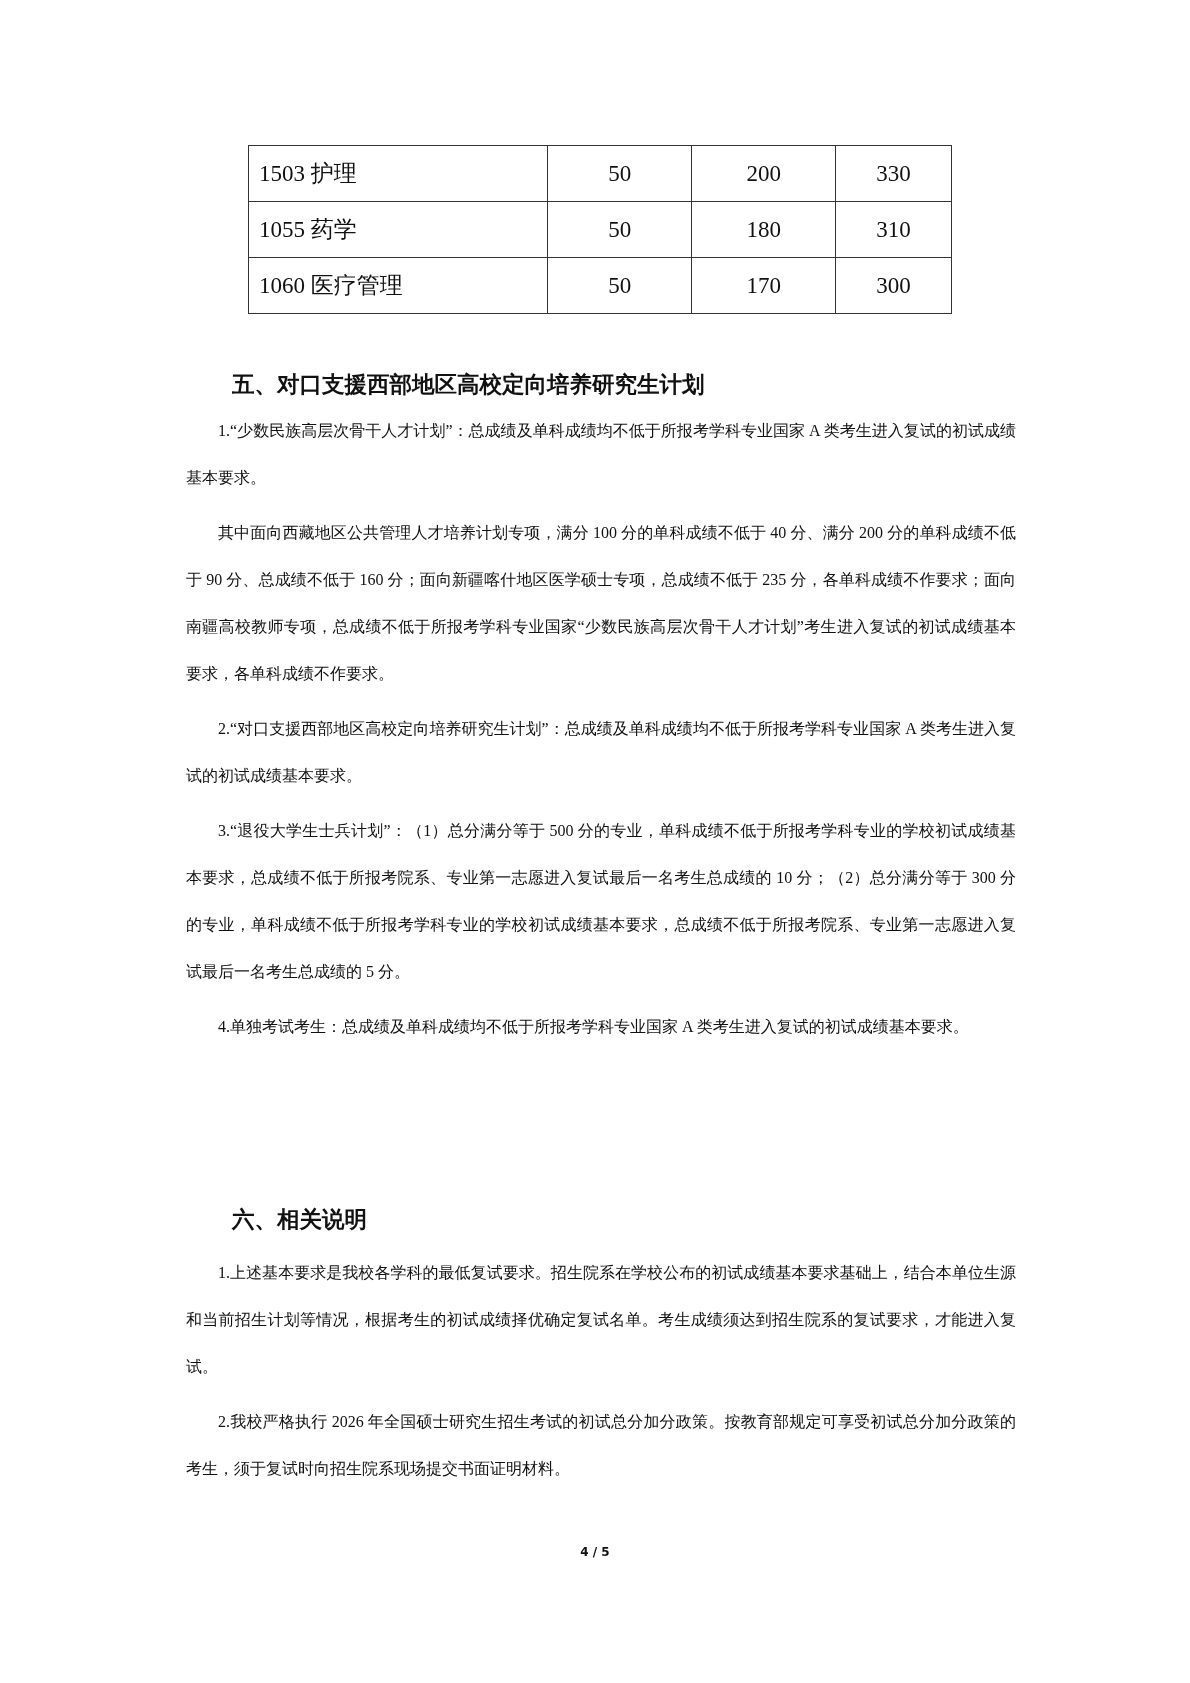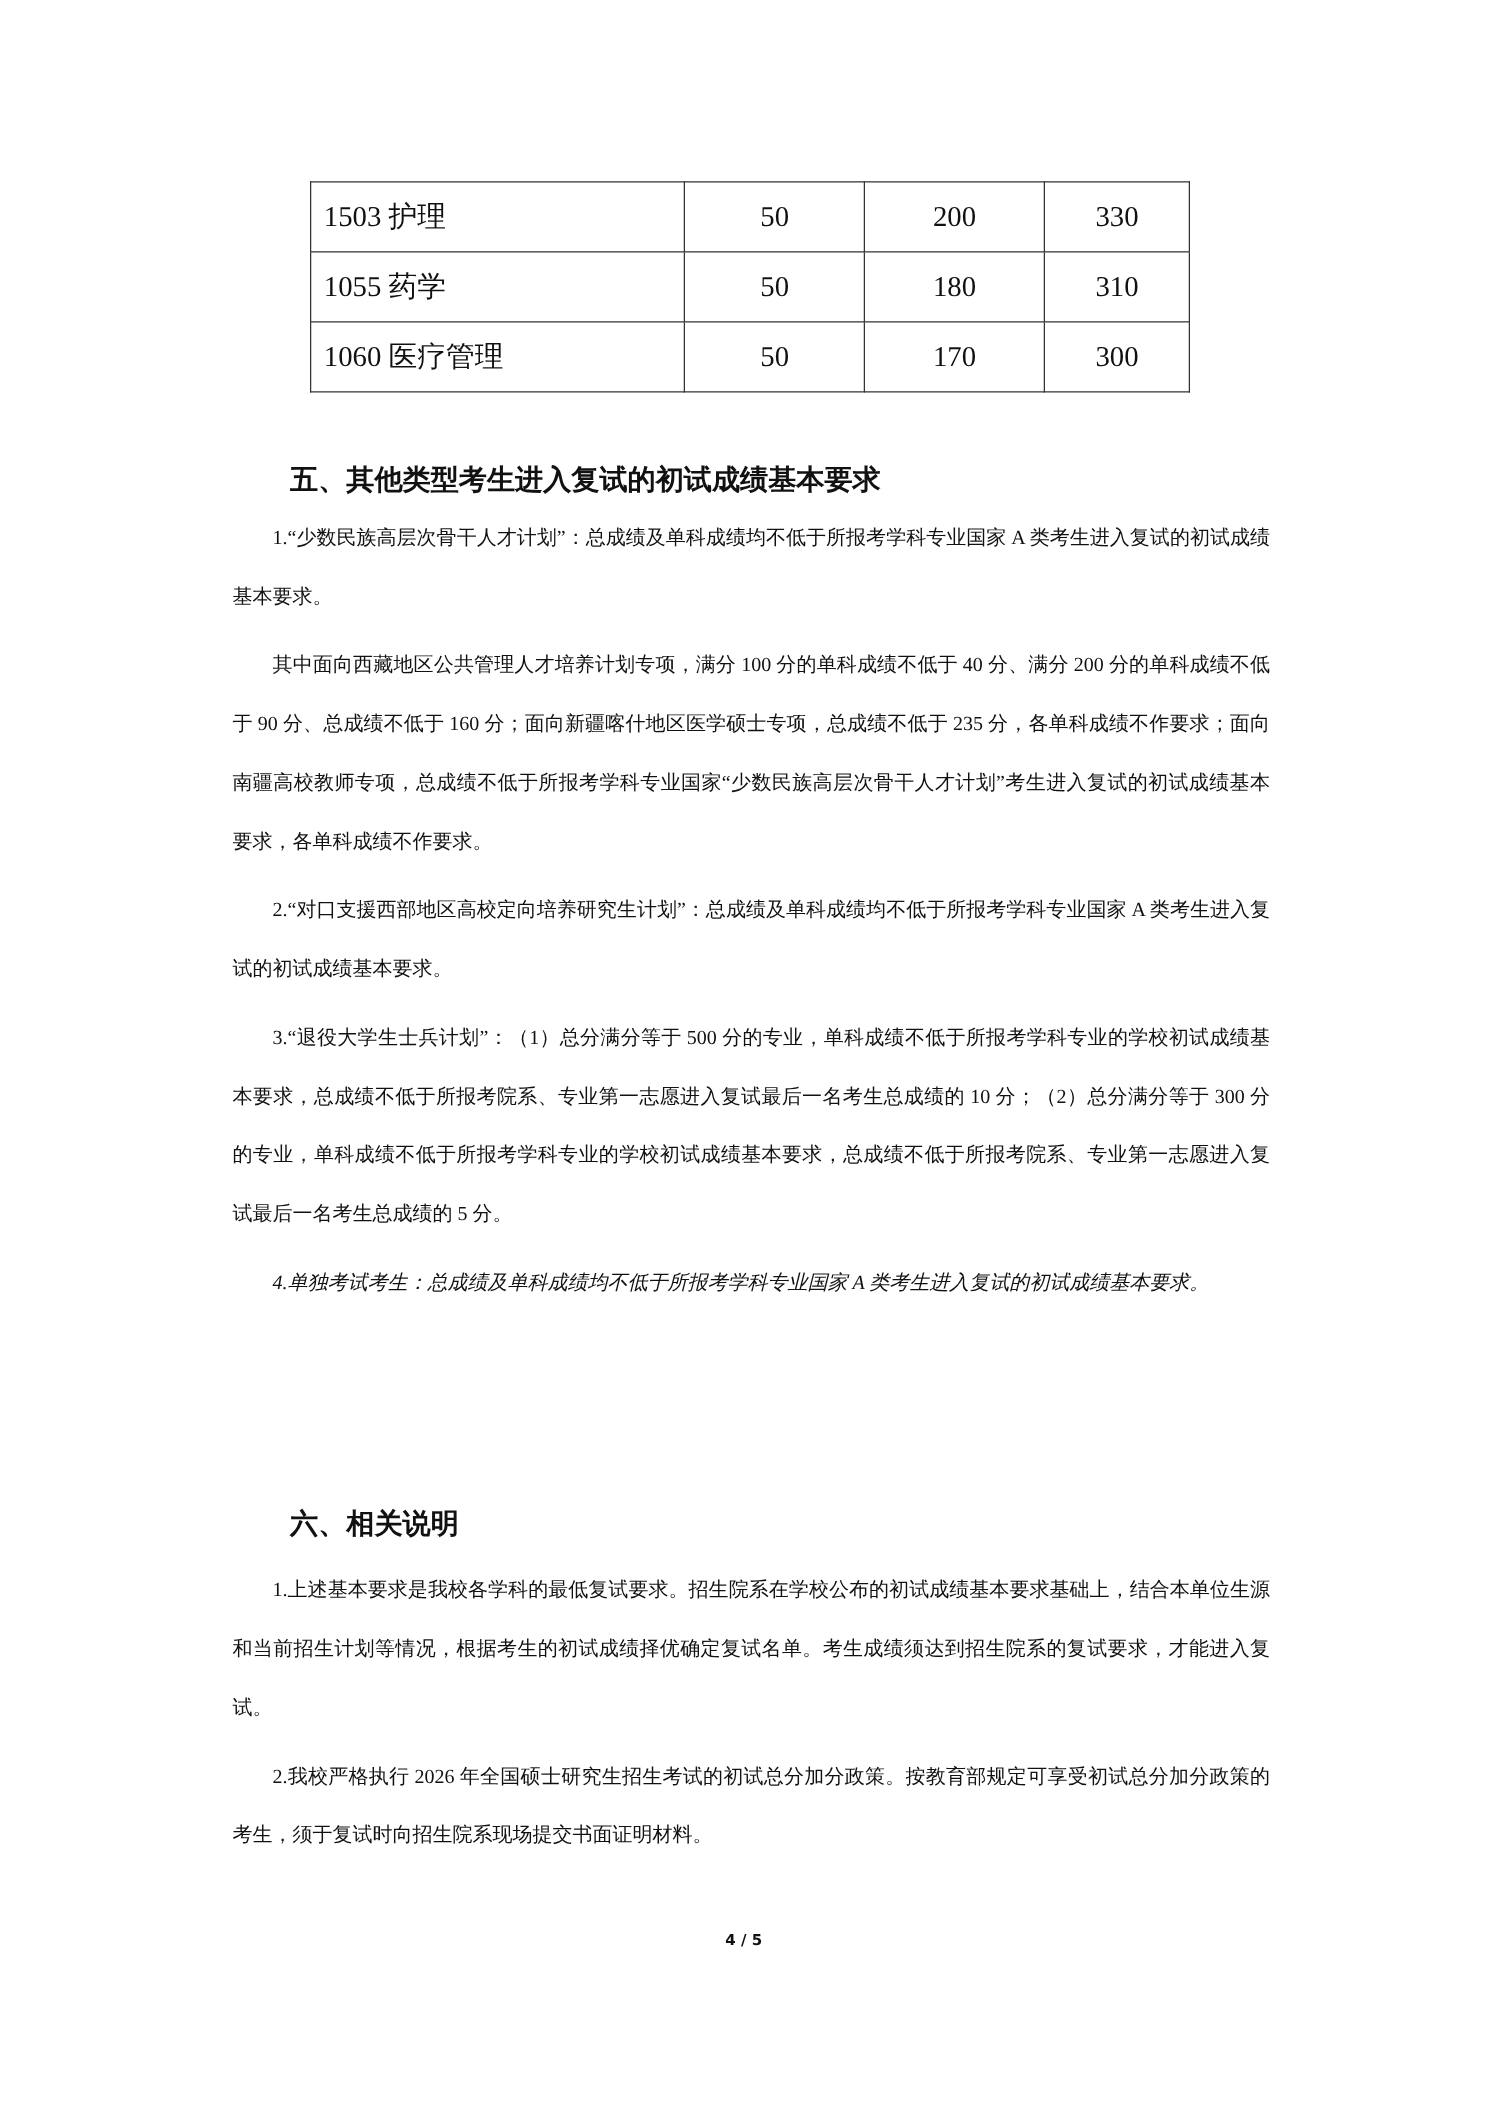--- a/index.html
+++ b/index.html
@@ -62,28 +62,28 @@
       </tr>
       <tr>
         <td class="name">1060  医疗管理</td>
         <td class="num c1">50</td>
         <td class="num c2">170</td>
         <td class="num c3">300</td>
       </tr>
     </tbody>
   </table>
 
-  <div class="heading" style="top: 369px;">五、其他类型考生进入复试的初试成绩基本要求</div>
+  <div class="heading" style="top: 369px;">五、对口支援西部地区高校定向培养研究生计划</div>
 
   <div class="body-text" style="top: 407px;">
     <p class="para">1.“少数民族高层次骨干人才计划”：总成绩及单科成绩均不低于所报考学科专业国家 A 类考生进入复试的初试成绩基本要求。</p>
     <p class="para" style="margin-top:8px;">其中面向西藏地区公共管理人才培养计划专项，满分 100 分的单科成绩不低于 40 分、满分 200 分的单科成绩不低于 90 分、总成绩不低于 160 分；面向新疆喀什地区医学硕士专项，总成绩不低于 235 分，各单科成绩不作要求；面向南疆高校教师专项，总成绩不低于所报考学科专业国家“少数民族高层次骨干人才计划”考生进入复试的初试成绩基本要求，各单科成绩不作要求。</p>
     <p class="para" style="margin-top:8px;">2.“对口支援西部地区高校定向培养研究生计划”：总成绩及单科成绩均不低于所报考学科专业国家 A 类考生进入复试的初试成绩基本要求。</p>
     <p class="para" style="margin-top:8px;">3.“退役大学生士兵计划”：（1）总分满分等于 500 分的专业，单科成绩不低于所报考学科专业的学校初试成绩基本要求，总成绩不低于所报考院系、专业第一志愿进入复试最后一名考生总成绩的 10 分；（2）总分满分等于 300 分的专业，单科成绩不低于所报考学科专业的学校初试成绩基本要求，总成绩不低于所报考院系、专业第一志愿进入复试最后一名考生总成绩的 5 分。</p>
-    <p class="para" style="margin-top:8px;font-style:italic;">4.单独考试考生：总成绩及单科成绩均不低于所报考学科专业国家 A 类考生进入复试的初试成绩基本要求。</p>
+    <p class="para" style="margin-top:8px;">4.单独考试考生：总成绩及单科成绩均不低于所报考学科专业国家 A 类考生进入复试的初试成绩基本要求。</p>
   </div>
 
   <div class="heading" style="top: 1204px;">六、相关说明</div>
 
   <div class="body-text" style="top: 1249px;">
     <p class="para">1.上述基本要求是我校各学科的最低复试要求。招生院系在学校公布的初试成绩基本要求基础上，结合本单位生源和当前招生计划等情况，根据考生的初试成绩择优确定复试名单。考生成绩须达到招生院系的复试要求，才能进入复试。</p>
     <p class="para" style="margin-top:8px;">2.我校严格执行 2026 年全国硕士研究生招生考试的初试总分加分政策。按教育部规定可享受初试总分加分政策的考生，须于复试时向招生院系现场提交书面证明材料。</p>
   </div>
 
   <div class="page-number">4 / 5</div>

